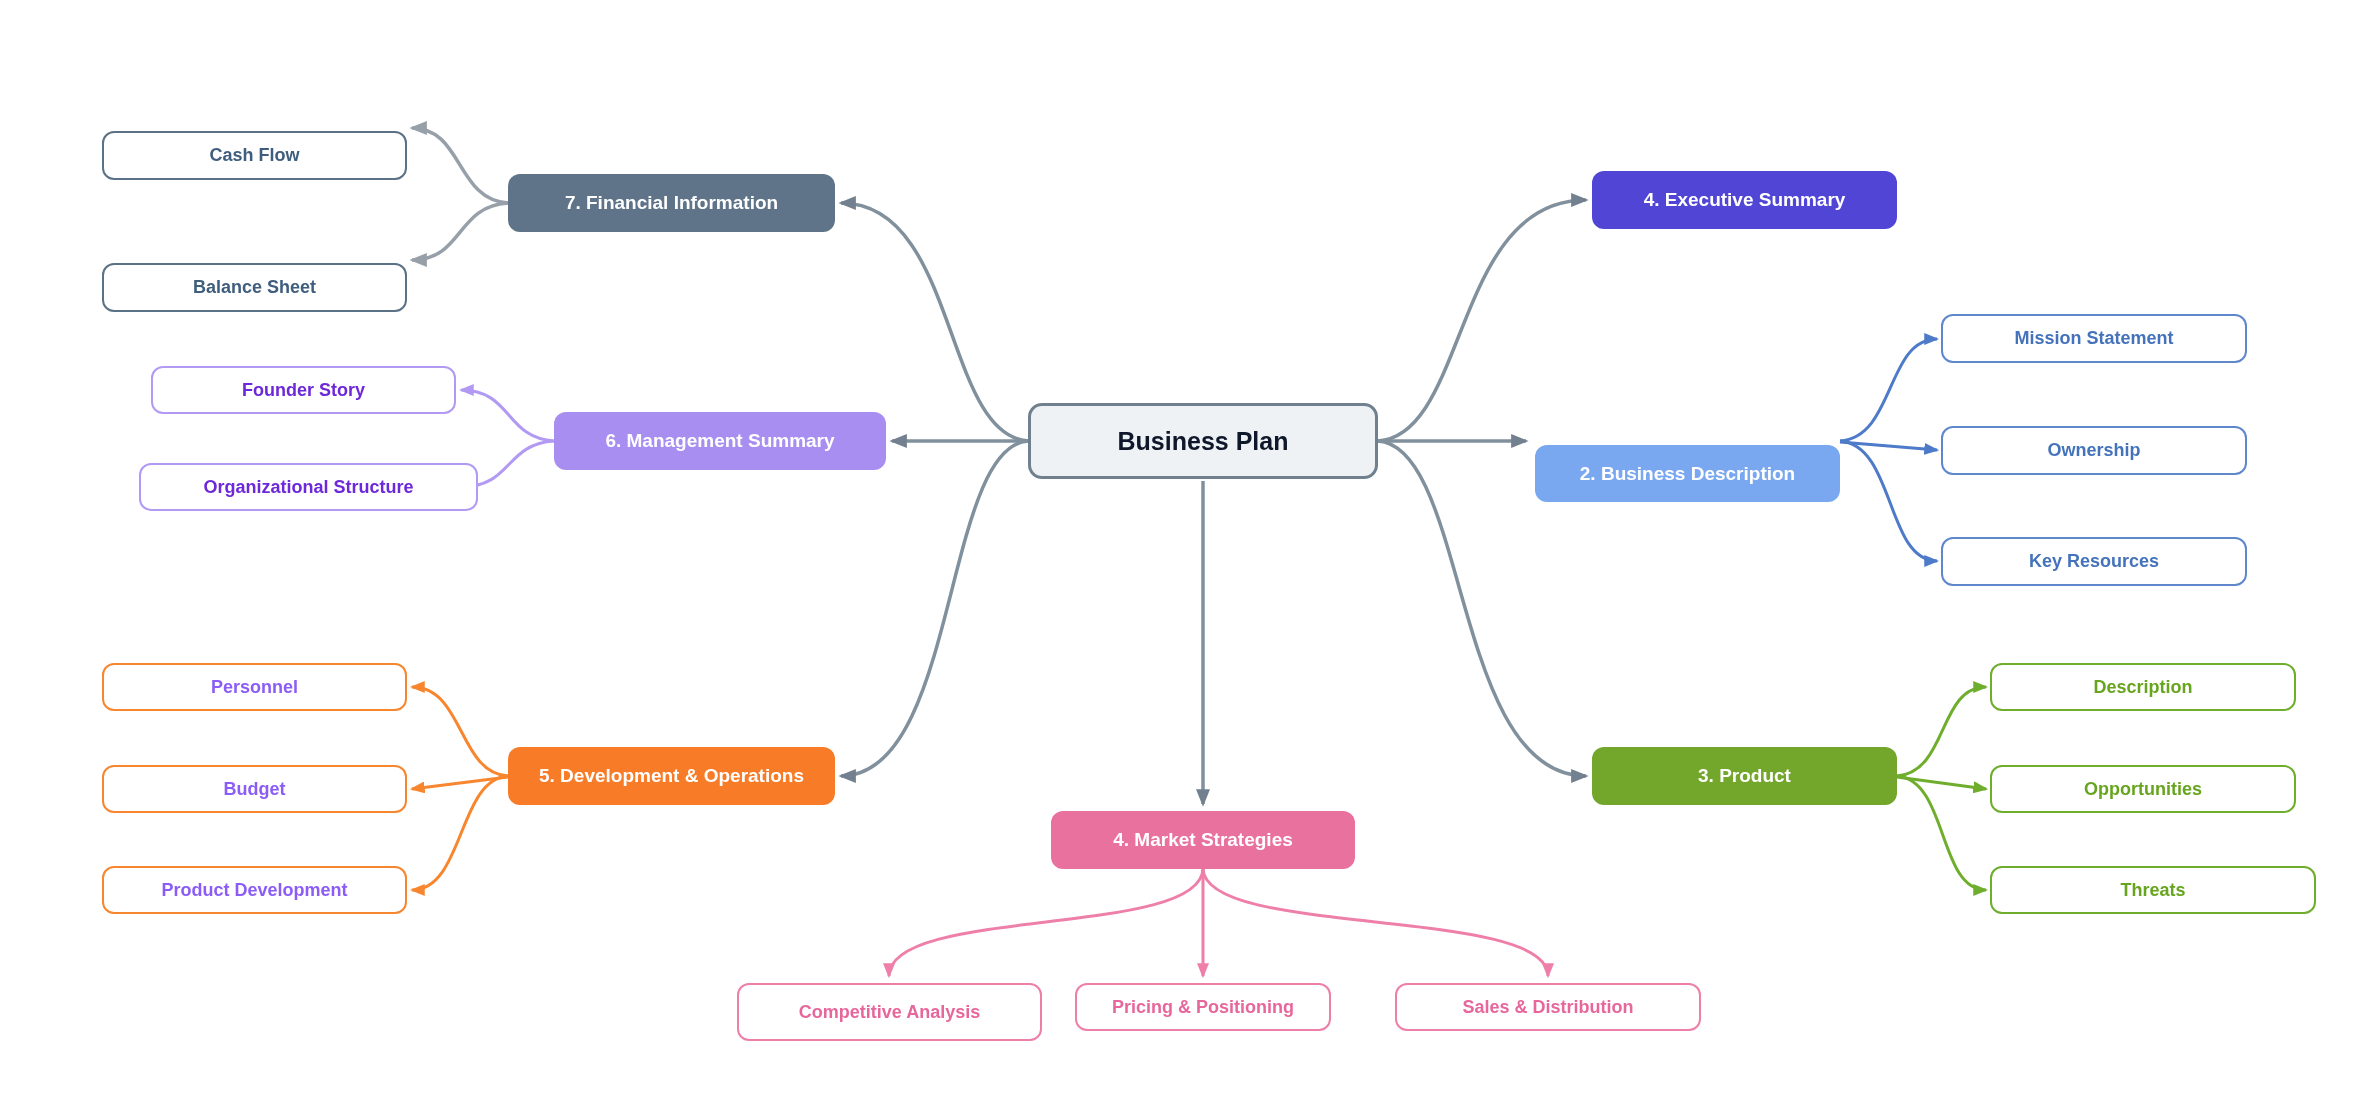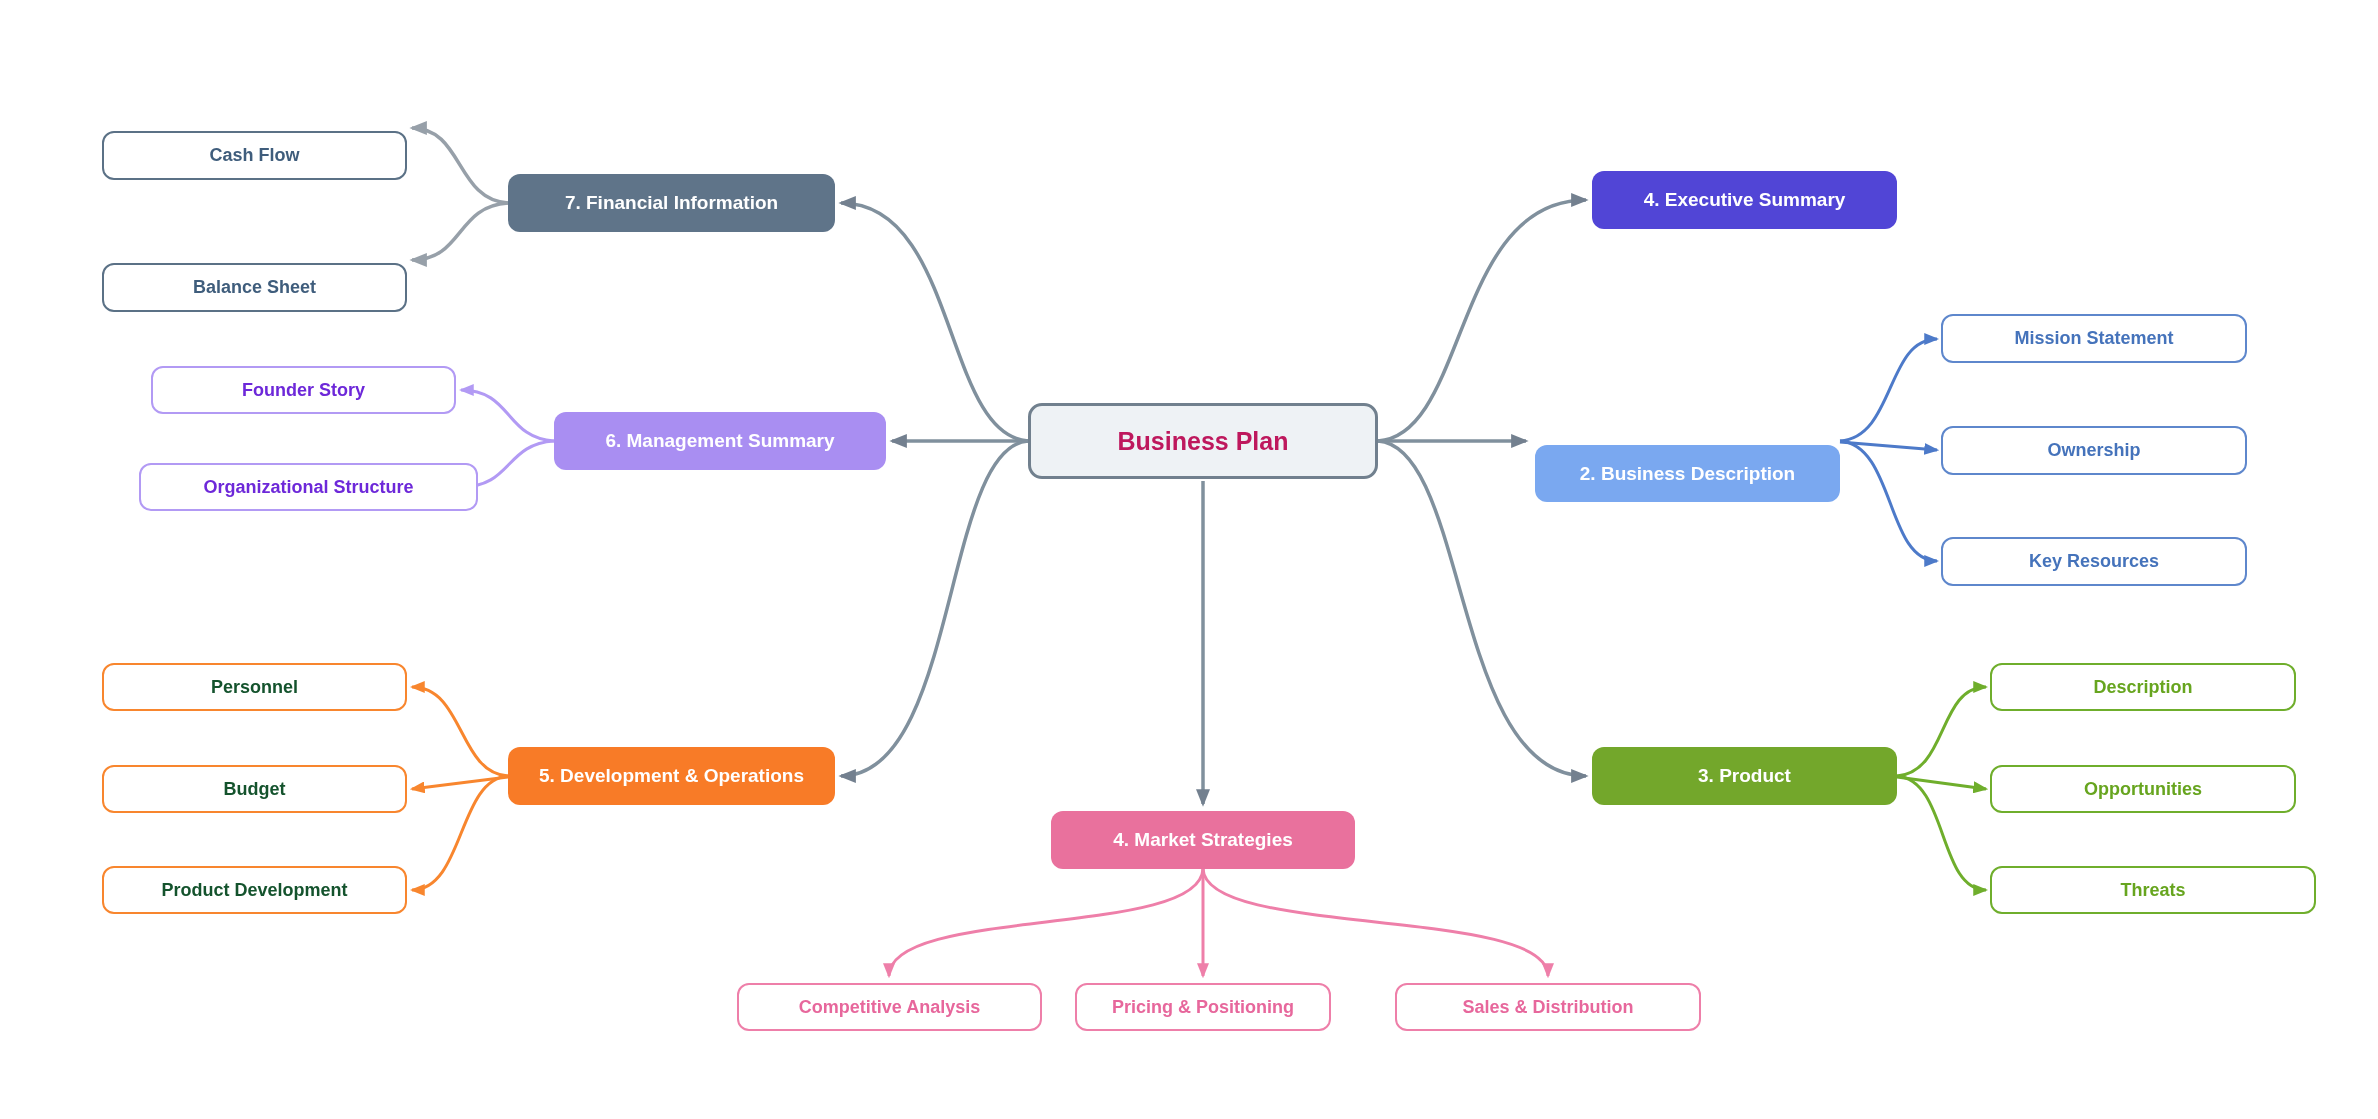--- a/index.html
+++ b/index.html
@@ -28,38 +28,38 @@
     justify-content: center;
     text-align: center;
     box-sizing: border-box;
     border-radius: 12px;
     font-weight: bold;
     cursor: default;
   }
   .root-node {
     background: #eef2f5;
     border: 3px solid #71808e;
-    color: #be185d;
+    color: #0f172a;
     font-size: 25px;
     border-radius: 14px;
   }
   .main { color: #ffffff; font-size: 19px; align-items: center; }
   .m-exec    { background: #5145d6; }
   .m-busdesc { background: #7aa8f0; margin-top: 32px; }
   .m-product { background: #73a72b; }
   .m-market  { background: #e9719d; }
   .m-devops  { background: #f87b27; }
   .m-mgmt    { background: #a98ef2; }
   .m-fin     { background: #5f7489; }
 
   .child { background: #ffffff; border: 2.5px solid; font-size: 18px; }
   .ch-blue   { border-color: #5e87cc; color: #4573bb; }
   .ch-green  { border-color: #6fae2c; color: #67a51f; }
   .ch-pink   { border-color: #ee7fa9; color: #e7679c; }
-  .ch-orange { border-color: #f8862e; color: #14532d; }
+  .ch-orange { border-color: #f8862e; color: #8b5cf6; }
   .ch-purple { border-color: #b29af4; color: #6d28d9; }
   .ch-slate  { border-color: #5b7186; color: #3f5d7c; margin-top: 28px; }
 </style>
 </head>
 <body>
 
 <div class="canvas">
 
   <svg class="edges" width="2378" height="1119" viewBox="0 0 2378 1119">
     <defs>
@@ -163,21 +163,21 @@
   <div class="node child ch-green" style="left:1990px; top:663px; width:306px; height:48px">
     <span>Description</span>
   </div>
   <div class="node child ch-green" style="left:1990px; top:765px; width:306px; height:48px">
     <span>Opportunities</span>
   </div>
   <div class="node child ch-green" style="left:1990px; top:866px; width:326px; height:48px">
     <span>Threats</span>
   </div>
 
-  <div class="node child ch-pink" style="left:737px; top:983px; width:305px; height:48px">
+  <div class="node child ch-pink" style="left:737px; top:983px; width:305px; height:58px">
     <span>Competitive Analysis</span>
   </div>
   <div class="node child ch-pink" style="left:1075px; top:983px; width:256px; height:48px">
     <span>Pricing &amp; Positioning</span>
   </div>
   <div class="node child ch-pink" style="left:1395px; top:983px; width:306px; height:48px">
     <span>Sales &amp; Distribution</span>
   </div>
 
   <div class="node child ch-orange" style="left:102px; top:663px; width:305px; height:48px">

